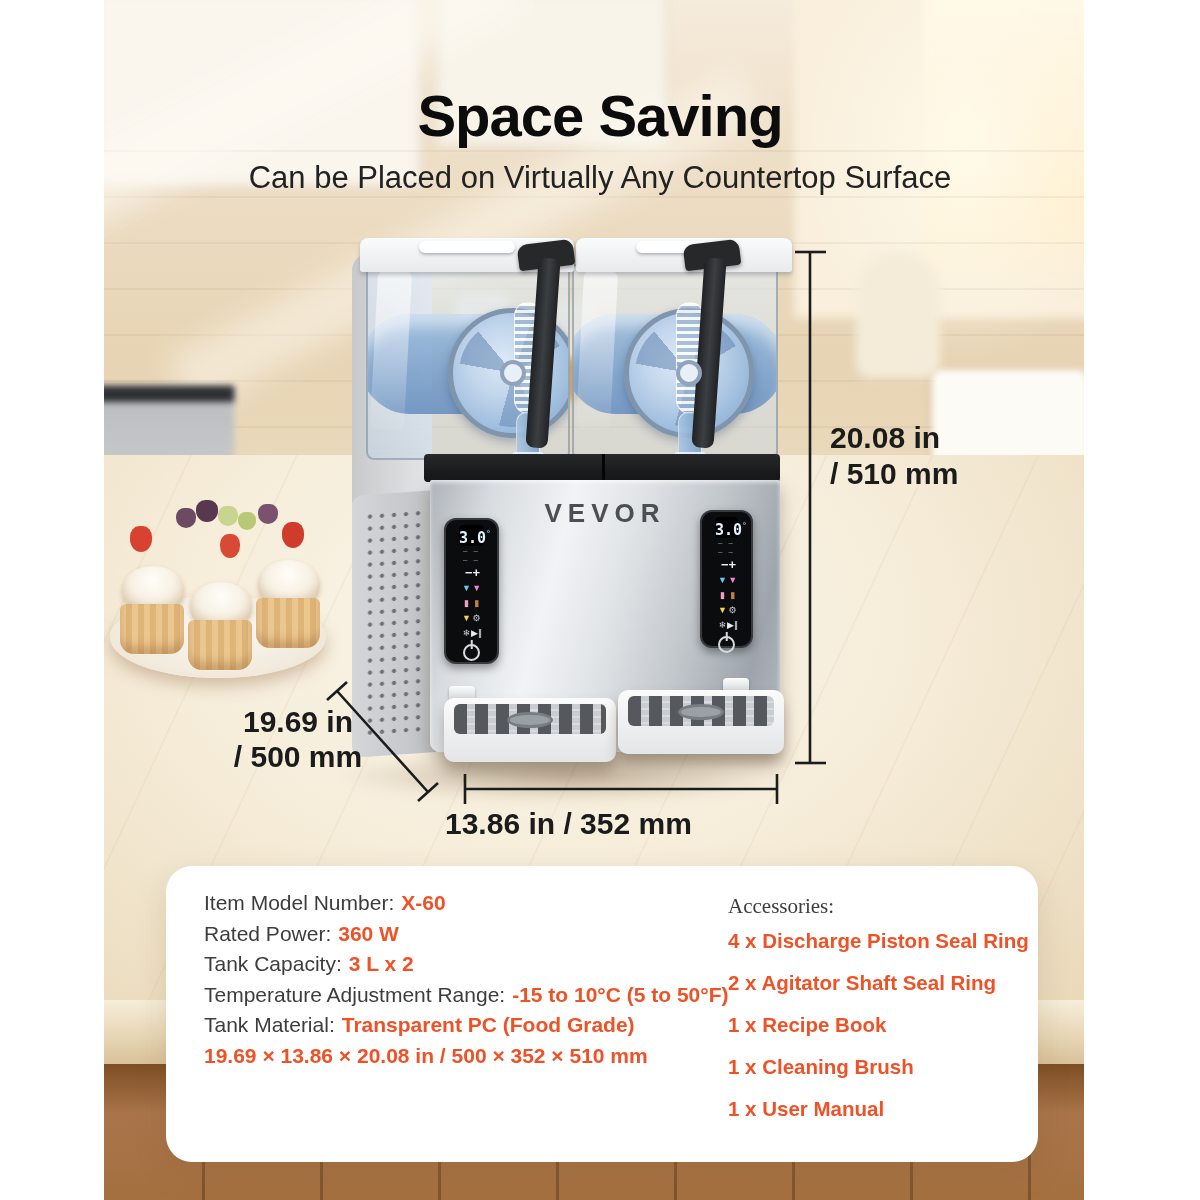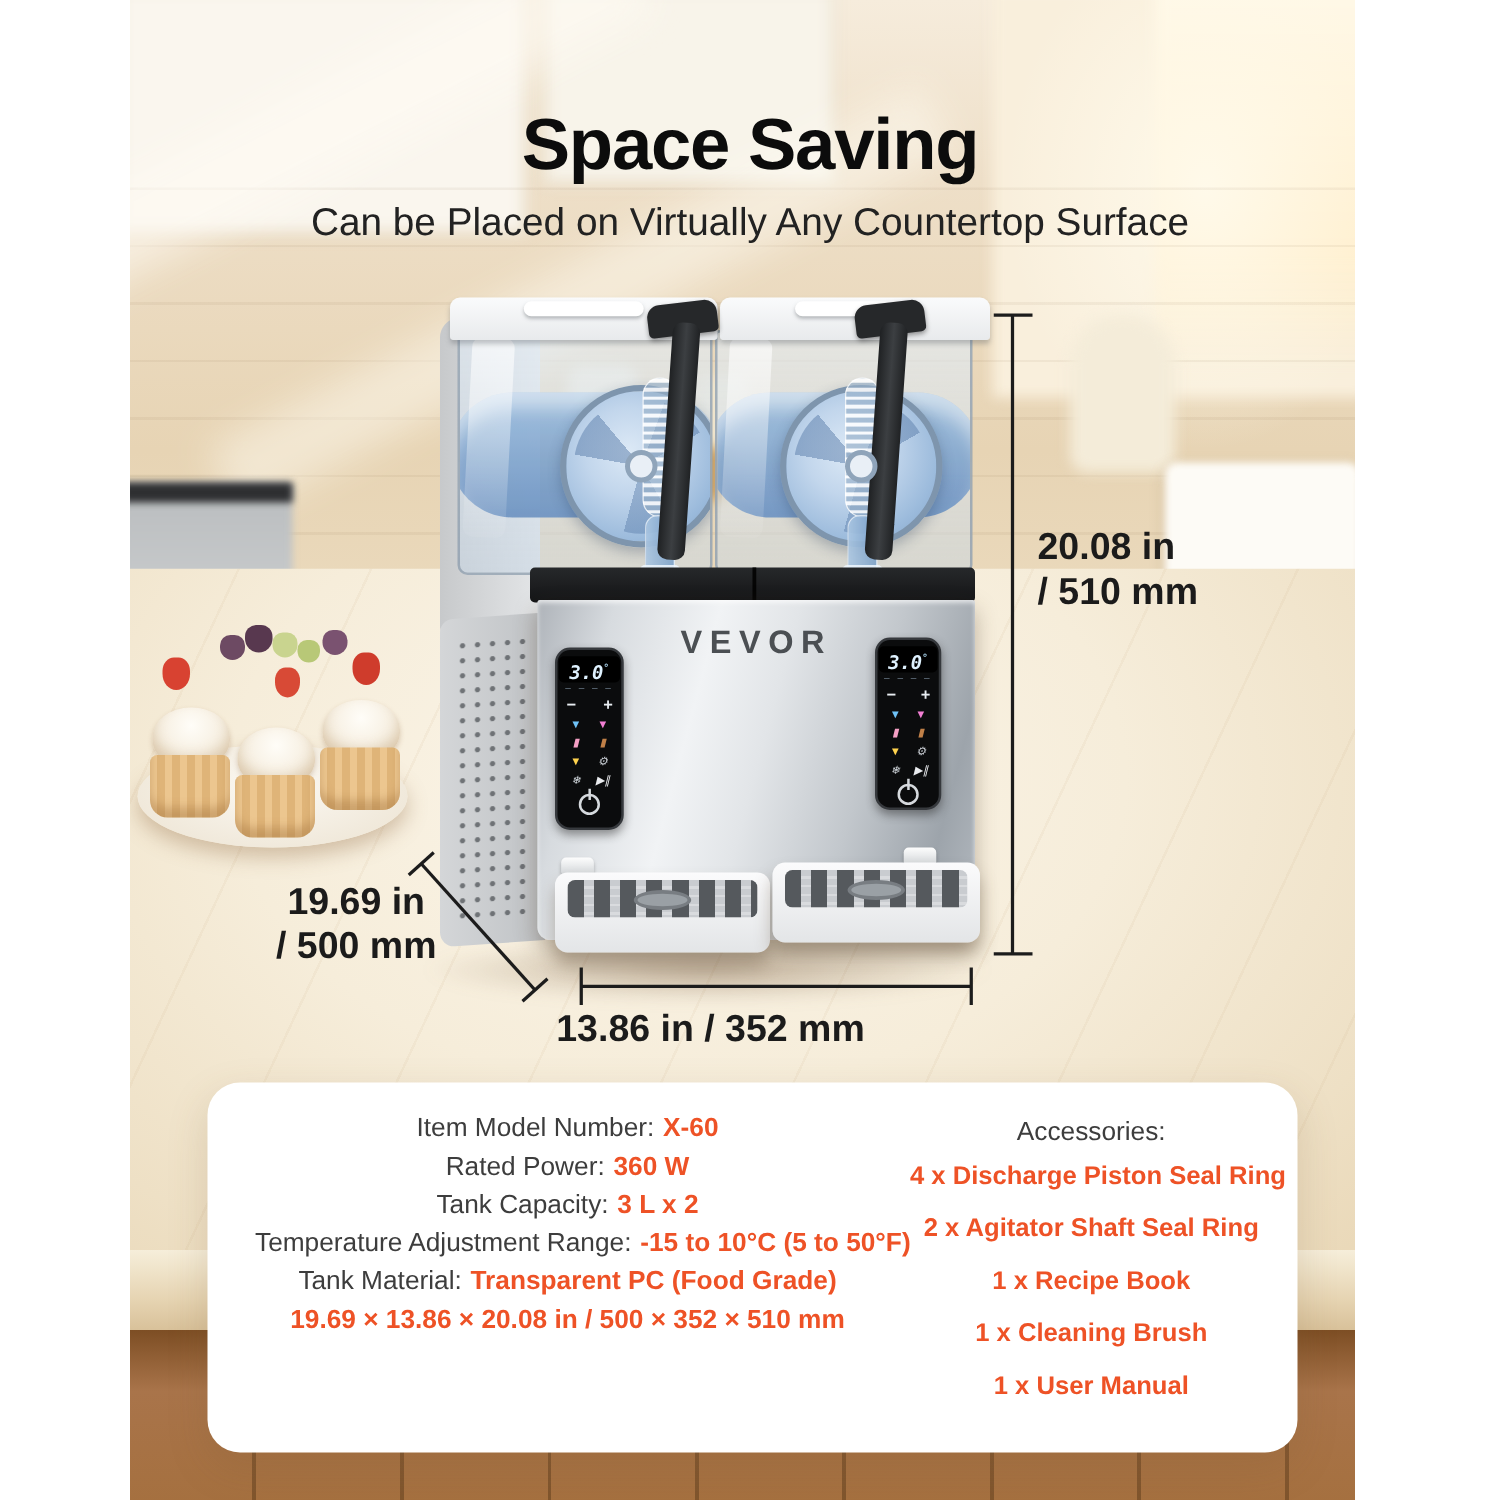--- a/index.html
+++ b/index.html
@@ -134,21 +134,21 @@
     background:linear-gradient(105deg,#aeb3b9 0%,#d7dbdf 15%,#f1f3f5 35%,#e2e5e8 50%,
                #c2c7cc 70%,#9da4ab 88%,#b4bac0 100%);
     box-shadow:inset 0 2px 4px rgba(255,255,255,.7), 0 8px 18px rgba(80,60,40,.35); }
   .logo { position:absolute; left:0; right:0; top:18px; text-align:center;
     font-size:26px; font-weight:bold; letter-spacing:6px; color:#4b4f53; }
   .knob { position:absolute; width:26px; height:15px; border-radius:4px;
     background:linear-gradient(180deg,#fdfdfd,#cfd3d6); box-shadow:0 2px 3px rgba(60,60,60,.4); }
   .knob.kl { left:19px; top:206px; } .knob.kr { left:293px; top:198px; }
 
   .cpanel { position:absolute; background:#0b0c0d; border:2px solid #36393d;
-    border-radius:12px; box-shadow:0 4px 8px rgba(30,30,30,.45); padding:5px 0;font-style:italic; }
+    border-radius:12px; box-shadow:0 4px 8px rgba(30,30,30,.45); padding:5px 12px; }
   .cpanel.cl { left:14px; top:38px; width:55px; height:146px; }
   .cpanel.cr { left:270px; top:30px; width:53px; height:138px; }
   .disp { background:#000; border:1px solid #1d2separ3; border-radius:4px; margin:0 1px;
     text-align:center; color:#dff2ff; font-family:"DejaVu Sans Mono", monospace;
     font-size:15px; font-weight:bold; line-height:20px; height:21px; }
   .disp sup { font-size:8px; color:#9fc6dd; }
   .bars { text-align:center; font-size:8px; letter-spacing:2px; color:#8fa6b8; line-height:9px; }
   .pm { display:flex; justify-content:space-between; padding:1px 7px 0 7px;
     color:#e8edf1; font-size:13px; font-weight:bold; line-height:15px; }
   .igrid { display:grid; grid-template-columns:1fr 1fr; row-gap:3px; padding:2px 4px 0 4px;
@@ -172,33 +172,33 @@
   
   .title { position:absolute; left:0; top:82px; width:1200px; text-align:center;
     font-size:58px; font-weight:bold; letter-spacing:-1px; z-index:20; }
   .subtitle { position:absolute; left:0; top:160px; width:1200px; text-align:center;
     font-size:31px; font-weight:normal; color:#222222; z-index:20; }
   svg.dims { position:absolute; left:0; top:0; width:1200px; height:1200px; z-index:15;
     pointer-events:none; }
   .dim-label { position:absolute; z-index:16; font-weight:bold; font-size:30px;
     line-height:36px; color:#1b1b1b; }
   .dl-height { left:830px; top:420px; }
-  .dl-depth  { left:205px; top:704px; width:160px; text-align:center; line-height:35px; }
+  .dl-depth  { left:218px; top:704px; width:160px; text-align:center; line-height:35px; }
   .dl-width  { left:445px; top:806px; width:350px; text-align:left; }
 
   
   .spec-card { position:absolute; left:166px; top:866px; width:872px; height:296px;
     background:#ffffff; border-radius:26px; z-index:30;
-    box-shadow:0 12px 32px rgba(120,90,50,.18);text-align:center; }
+    box-shadow:0 12px 32px rgba(120,90,50,.18); }
   .spec-left { position:absolute; left:38px; top:22px; width:500px; }
   .spec-row { font-size:21px; line-height:30.5px; color:#3d3d3d; white-space:nowrap; }
   .spec-value { font-weight:bold; color:#ee5226; margin-left:7px; }
   .spec-label:empty + .spec-value { margin-left:0; }
   .spec-right { position:absolute; left:562px; top:26px; width:290px; }
-  .acc-label { font-size:21px; color:#3d3d3d; line-height:28px; }
+  .acc-label { font-size:21px; color:#3d3d3d; line-height:28px;font-family:Liberation Serif, serif; }
   .acc-item { font-size:20.5px; font-weight:bold; color:#ee5226; line-height:42px;
     white-space:nowrap; }
 </style>
 </head>
 <body>
 
 <div class="photo">
   <div class="ab bg-wall"></div>
   <div class="ab cab-a blur5"></div>
   <div class="ab cab-b blur5"></div>

